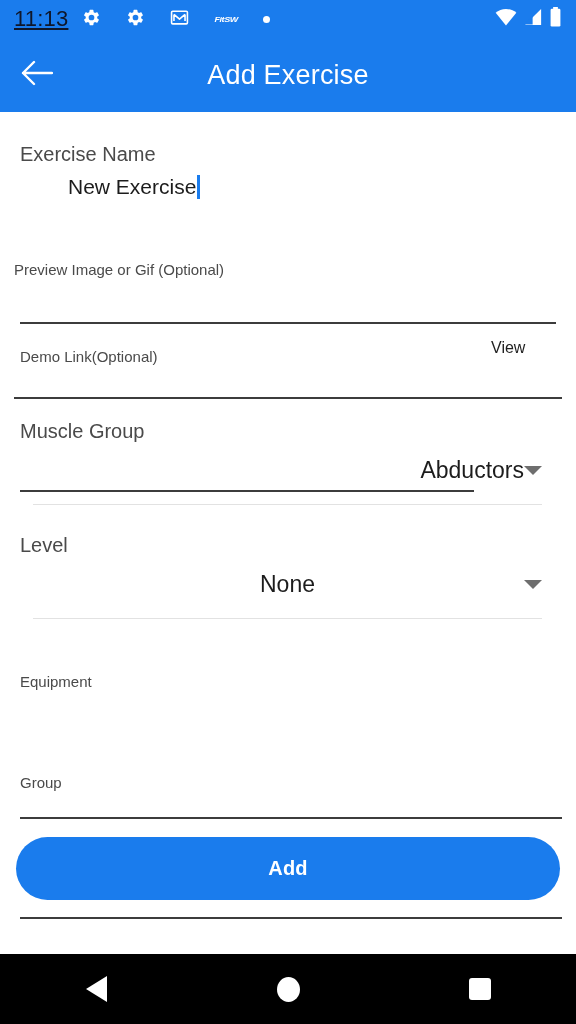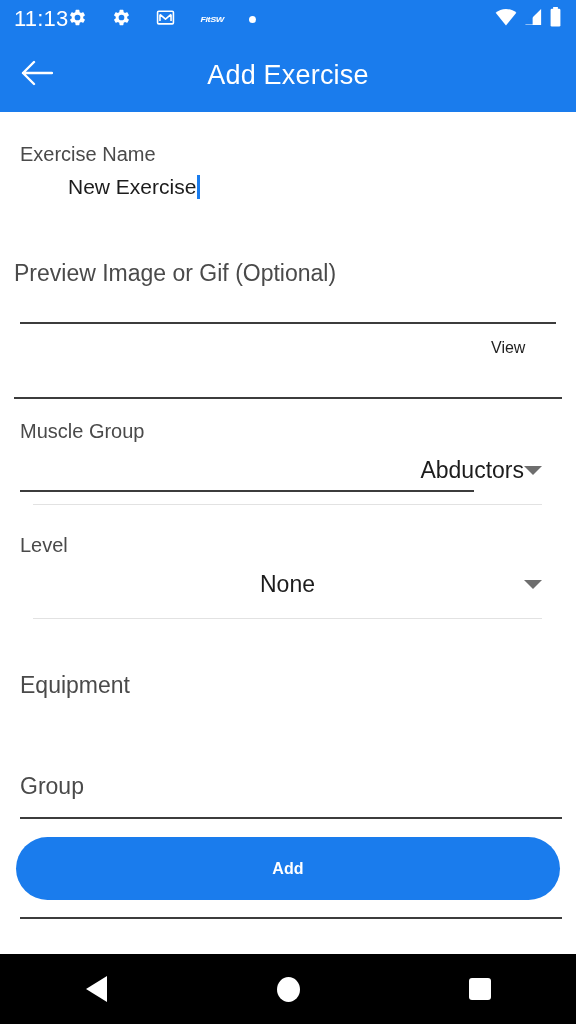--- a/index.html
+++ b/index.html
@@ -28,25 +28,27 @@
     left: 0; top: 0;
     width: 576px;
     height: 38px;
     background: #1a7ced;
     display: flex;
     align-items: center;
     padding: 0 14px;
     box-sizing: border-box;
   }
   .status-time {
-    color: #ffffff;
+    color: #0f172a;
     font-size: 22px;
     letter-spacing: 0.2px;
     line-height: 1;
-    white-space: nowrap;
+    margin-right: 14px;
+    white-space: nowrap;
+    text-decoration: underline;
   }
   .status-left-icons {
     display: flex;
     align-items: center;
     gap: 25px;
     flex: 1;
   }
   .status-right-icons {
     display: flex;
     align-items: center;
@@ -113,21 +115,21 @@
     line-height: 1;
     white-space: nowrap;
   }
   .field-value {
     font-size: 21px;
     color: #1c1c1c;
     line-height: 1;
     white-space: nowrap;
   }
   .field-placeholder {
-    font-size: 23px;
+    font-size: 15px;
     color: #4a4a4a;
     line-height: 1;
     white-space: nowrap;
   }
   .rule {
     position: absolute;
     height: 2px;
     background: #3c3c3c;
   }
   .rule-light {
@@ -199,21 +201,21 @@
   .add-btn {
     position: absolute;
     left: 16px;
     top: 837px;
     width: 544px;
     height: 63px;
     border-radius: 34px;
     background: #1a7ced;
     border: none;
     color: #ffffff;
-    font-size: 16px;
+    font-size: 20px;
     font-weight: bold;
     font-family: "Liberation Sans", sans-serif;
     cursor: pointer;
     letter-spacing: 0.2px;
   }
 
   
   .navbar {
     position: absolute;
     left: 0; top: 954px;
@@ -309,20 +311,21 @@
 
   <div class="content">
 
     <div class="field-label f-exname-label">Exercise Name</div>
     <div class="field-value f-exname-value"><span>New Exercise</span><span class="caret"></span></div>
     <div class="rule f-exname-rule" style="left: 20px; width: 536px;"></div>
 
     <div class="field-placeholder f-preview-ph">Preview Image or Gif (Optional)</div>
     <div class="rule f-preview-rule" style="left: 14px; width: 548px;"></div>
 
+    <div class="field-placeholder f-demo-ph">Demo Link(Optional)</div>
     <div class="rule f-demo-rule" style="left: 20px; width: 454px;"></div>
     <div class="view-btn">View</div>
 
     <div class="field-label f-mg-label">Muscle Group</div>
     <div class="dropdown" style="left:33px; top:347px; width:509px; justify-content:flex-end;">
       <span style="width:18px;"></span>
       <span class="dropdown-text">Abductors</span>
       <span class="caret-down"></span>
     </div>
     <div class="rule-light" style="left:33px; top:392px; width:509px;"></div>

